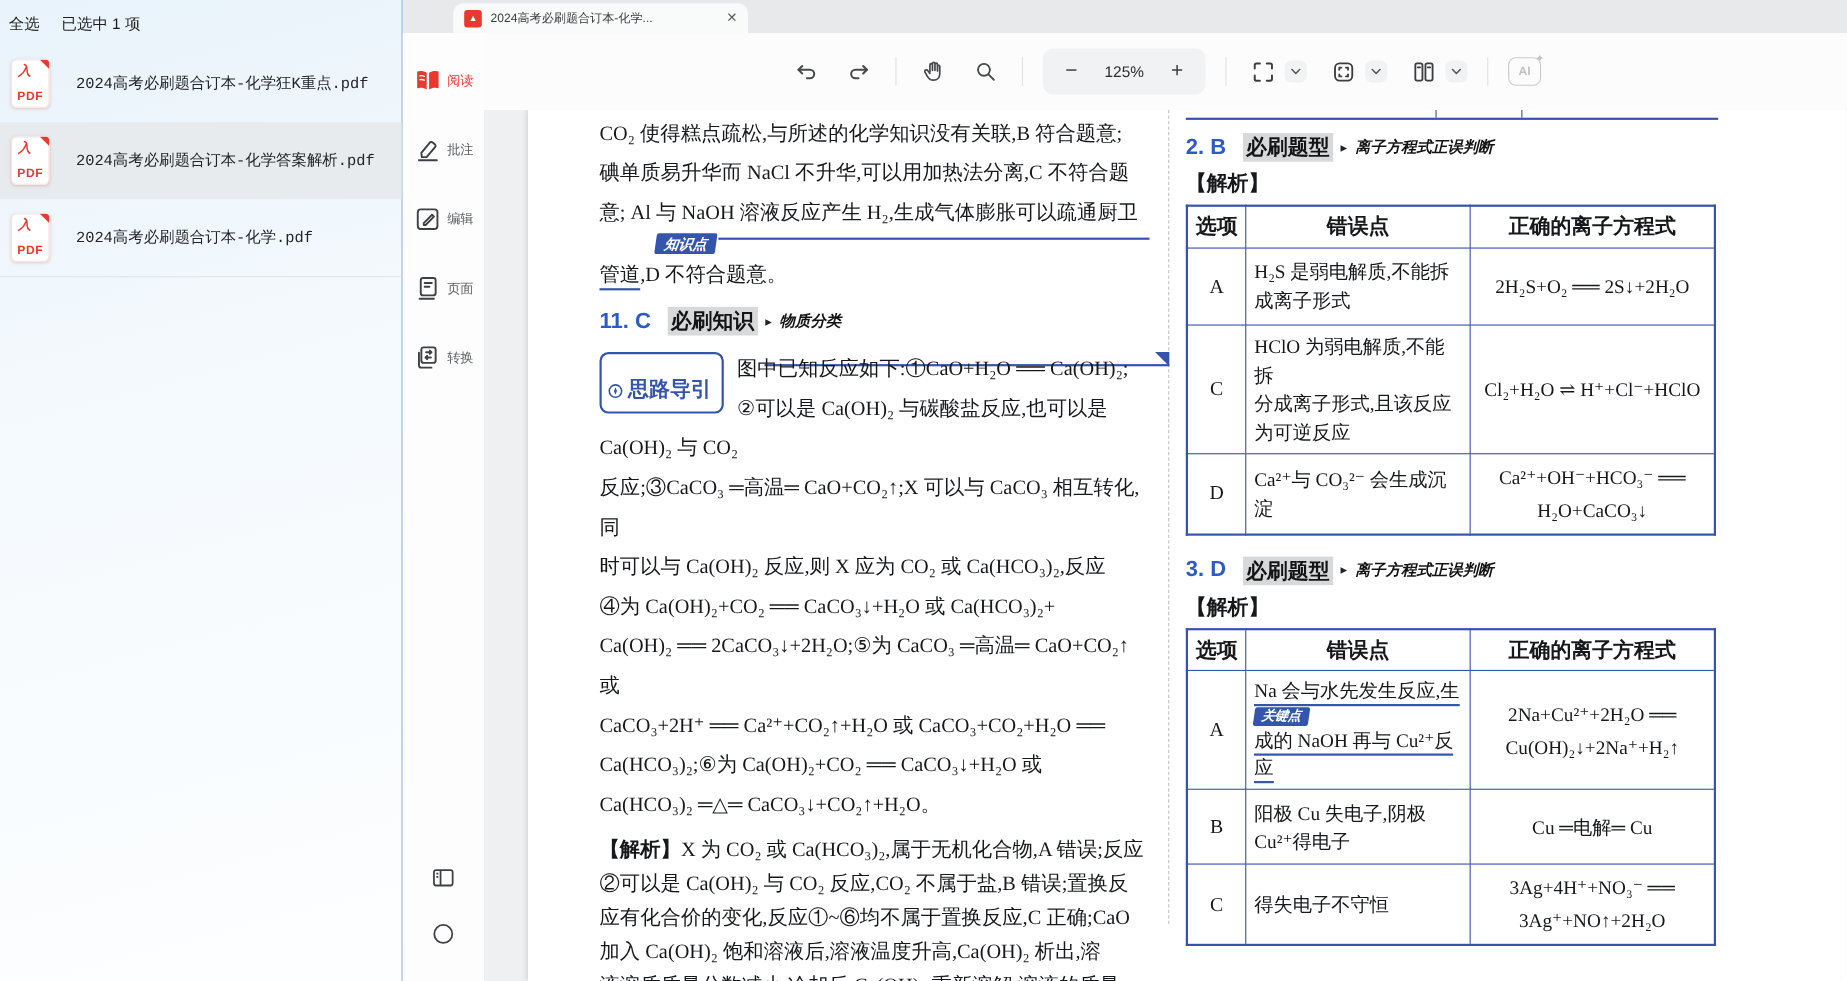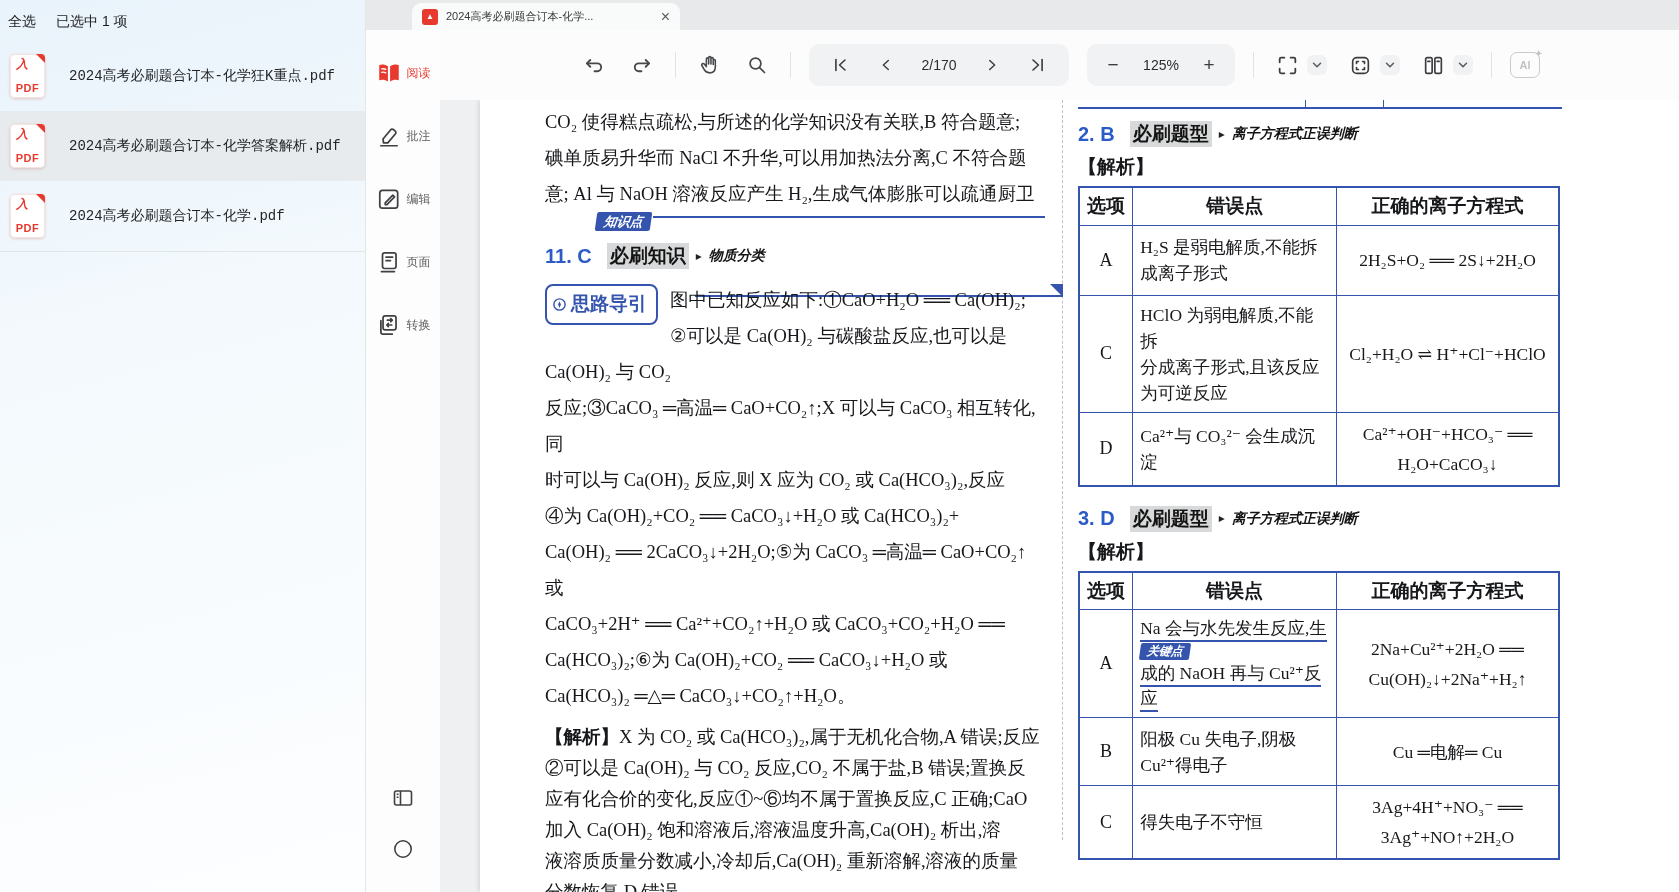--- a/index.html
+++ b/index.html
@@ -91,21 +91,21 @@
   .q-num { color:#2b5bc7; font-weight:bold; font-size:20px;
            font-family:"Liberation Sans",sans-serif; }
   .q-tag { font-weight:bold; font-size:19px; color:#141414; background:#d8d9da;
            padding:0 3px; margin-left:8px; }
   .q-arrow { font-size:12px; color:#222; }
   .q-topic { font-style:italic; font-weight:bold; font-size:14px; color:#141414; }
 
   .guide { position:relative; margin-top:10px; font-size:18.5px; line-height:36px; }
   .guide-label { float:left; display:flex; align-items:center; gap:4px;
                  border:2px solid #3454ad; border-radius:8px 8px 8px 8px; color:#3454ad;
-                 font-weight:bold; font-size:19px; padding:0 9px 1px 5px; margin:2px 12px 2px 0;
+                 font-weight:bold; font-size:19px; padding:15px 9px 1px 5px; margin:2px 12px 2px 0;
                  font-family:"Liberation Sans",sans-serif; background:#fff; position:relative; z-index:2; }
   .guide-topline { position:absolute; top:13px; left:150px; right:-18px; height:2px;
                    background:#3454ad; }
   .corner-fold { position:absolute; top:2px; right:-18px; width:0; height:0;
                  border-left:13px solid transparent; border-top:13px solid #3454ad; }
   .guide-body { position:relative; z-index:1; }
 
   .jiexi { margin-top:8px; font-size:18.5px; line-height:31px; }
   .jiexi b { font-family:"Liberation Serif",serif; }
 
@@ -256,45 +256,20 @@
             </svg>
           </span>
           <span class="tb-btn">
             <svg class="ic" width="24" height="24" viewBox="0 0 24 24" fill="none" stroke="#47484a" stroke-width="1.7" stroke-linecap="round">
               <circle cx="10.5" cy="10.5" r="5.4"></circle>
                 <path d="M14.8 14.8 L19.5 19.5"></path>
             </svg>
           </span>
           <span class="tb-div"></span>
 
-          <span class="pill">
-            <span class="tb-btn">
-              <svg class="ic" width="20" height="20" viewBox="0 0 22 22" fill="none" stroke="#3c3d3f" stroke-width="1.8" stroke-linecap="round" stroke-linejoin="round">
-                <path d="M6.5 5 V17"></path>
-                  <path d="M16.5 5.5 L10.5 11 l6 5.5"></path>
-              </svg>
-            </span>
-            <span class="tb-btn">
-              <svg class="ic" width="18" height="18" viewBox="0 0 22 22" fill="none" stroke="#3c3d3f" stroke-width="1.8" stroke-linecap="round" stroke-linejoin="round">
-                <path d="M13.8 5.5 L7.8 11 l6 5.5"></path>
-              </svg>
-            </span>
-            <span class="page-indicator">2/170</span>
-            <span class="tb-btn">
-              <svg class="ic" width="18" height="18" viewBox="0 0 22 22" fill="none" stroke="#3c3d3f" stroke-width="1.8" stroke-linecap="round" stroke-linejoin="round">
-                <path d="M8.2 5.5 L14.2 11 l-6 5.5"></path>
-              </svg>
-            </span>
-            <span class="tb-btn">
-              <svg class="ic" width="20" height="20" viewBox="0 0 22 22" fill="none" stroke="#3c3d3f" stroke-width="1.8" stroke-linecap="round" stroke-linejoin="round">
-                <path d="M15.5 5 V17"></path>
-                  <path d="M5.5 5.5 L11.5 11 l-6 5.5"></path>
-              </svg>
-            </span>
-          </span>
 
           <span class="pill">
             <span class="zoom-sign">−</span>
             <span class="zoom-level">125%</span>
             <span class="zoom-sign">+</span>
           </span>
 
           <span class="tb-div"></span>
 
           <span class="view-group">
@@ -351,20 +326,23 @@
           <div class="page doc">
             <div class="col-divider"></div>
 
             <div class="col-left">
               <div class="para pre" style="margin-top:4px">CO₂ 使得糕点疏松,与所述的化学知识没有关联,B 符合题意;
 碘单质易升华而 NaCl 不升华,可以用加热法分离,C 不符合题
 意; Al 与 NaOH 溶液反应产生 H₂,生成气体膨胀可以疏通厨卫</div>
               <div class="kb-row">
                 <span class="kp-badge">知识点</span>
                 <span class="kb-line"></span>
+              </div>
+              <div class="para">
+                <span class="ub">管道</span><span>,D 不符合题意。</span>
               </div>
 
               <div class="q-head">
                 <span class="q-num">11. C</span>
                 <span class="q-tag">必刷知识</span>
                 <span class="q-arrow">▸</span>
                 <span class="q-topic">物质分类</span>
               </div>
 
               <div class="guide">

